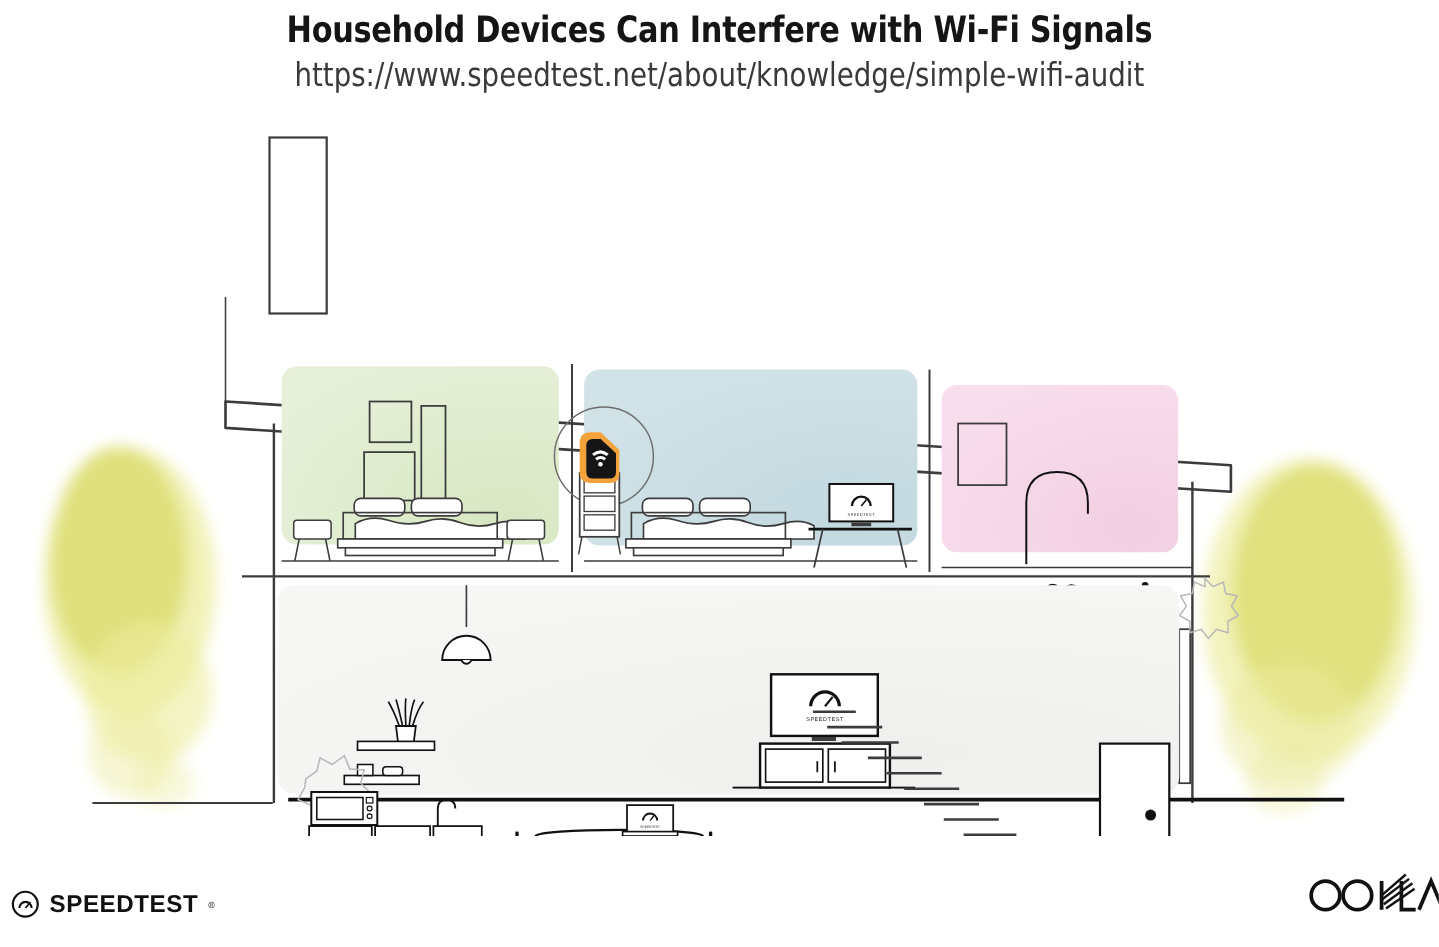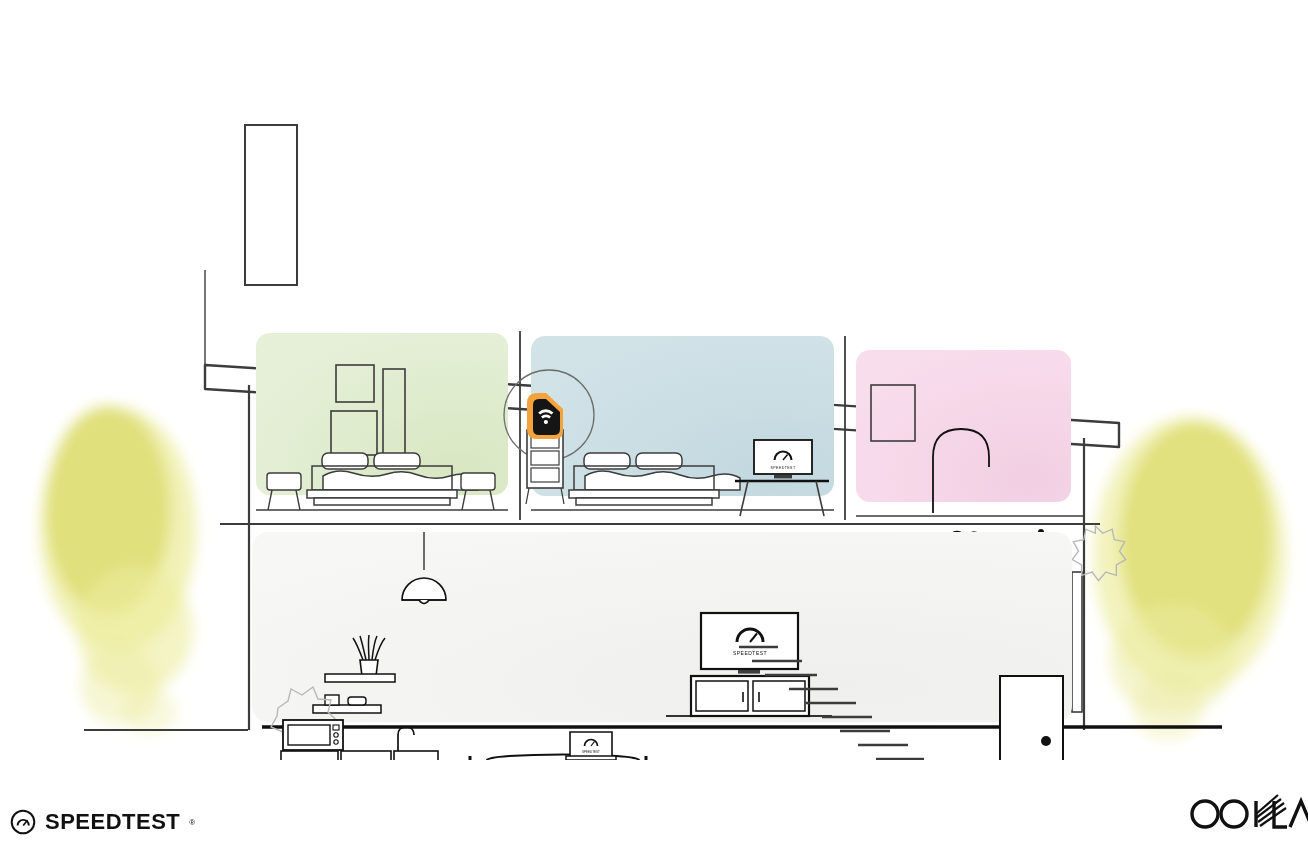--- a/index.html
+++ b/index.html
@@ -26,20 +26,24 @@
   
   #art{position:absolute;left:0;top:100px;width:1308px;height:660px;}
   svg{display:block;}
   .mono{font-family:"Liberation Sans", sans-serif;}
 </style>
 </head>
 <body>
 
 <div id="stage">
 
+  <div class="hdr">
+    <div class="title">Household Devices Can Interfere with Wi-Fi Signals</div>
+    <div class="subtitle">https://www.speedtest.net/about/knowledge/simple-wifi-audit</div>
+  </div>
 
   <div id="art">
   <svg width="1308" height="660" viewBox="0 0 1308 660" xmlns="http://www.w3.org/2000/svg">
     <defs>
 
       <filter id="soft" x="-30%" y="-30%" width="160%" height="160%">
         <feGaussianBlur stdDeviation="7"></feGaussianBlur>
       </filter>
       <filter id="soft2" x="-40%" y="-40%" width="180%" height="180%">
         <feGaussianBlur stdDeviation="13"></feGaussianBlur>

